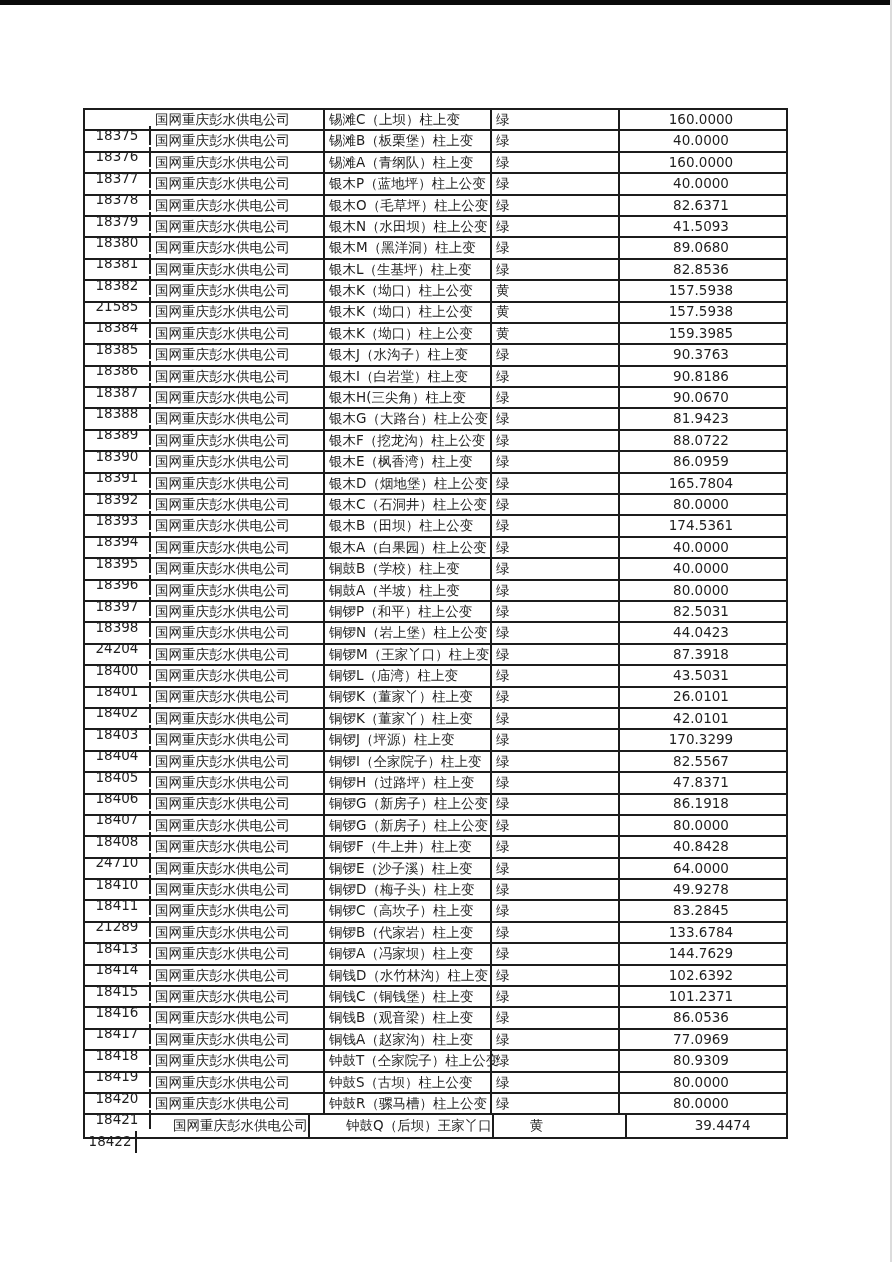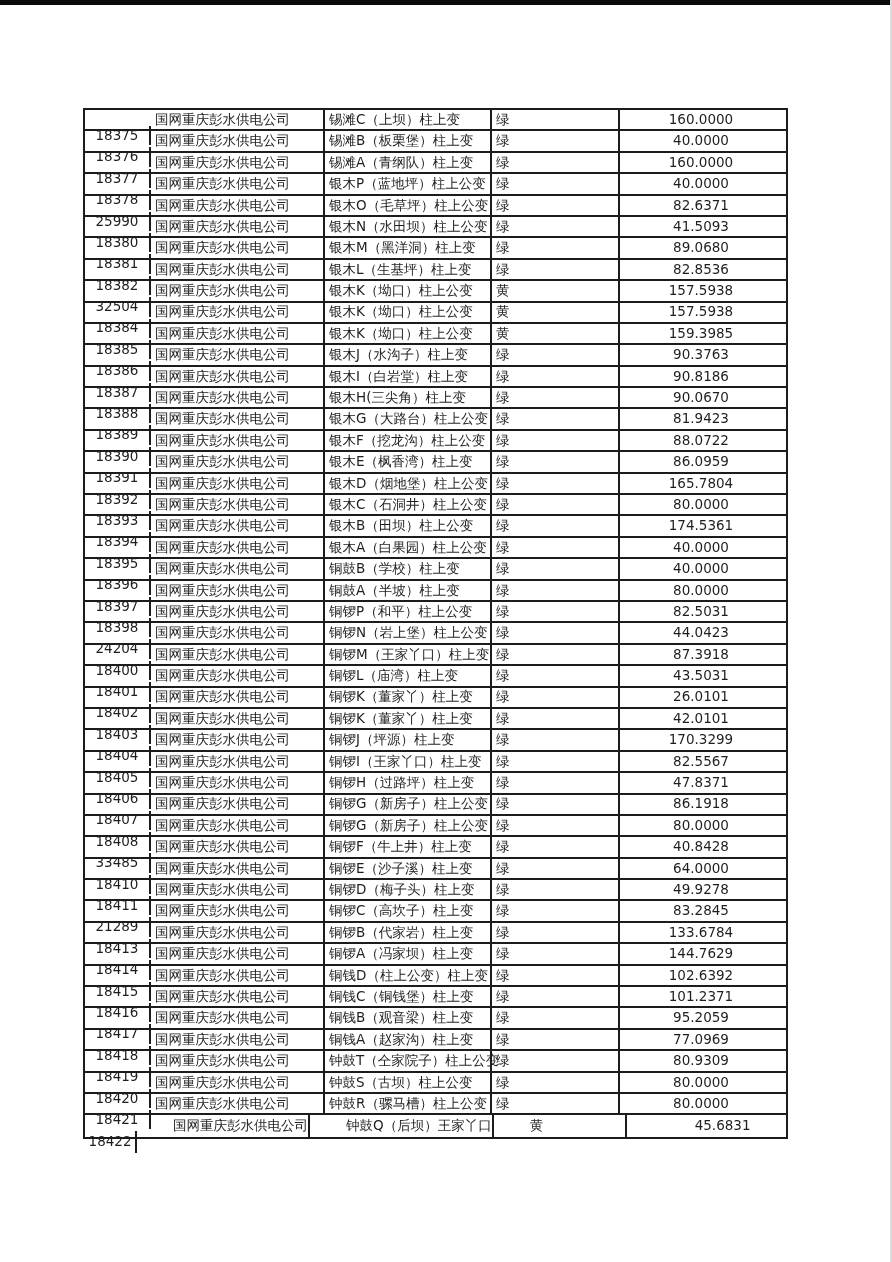--- a/index.html
+++ b/index.html
@@ -93,21 +93,21 @@
         <div class="cell c4">160.0000</div>
       </div>
       <div class="row">
         <div class="cell c0">18378</div>
         <div class="cell c1">国网重庆彭水供电公司</div>
         <div class="cell c2">银木P（蓝地坪）柱上公变</div>
         <div class="cell c3">绿</div>
         <div class="cell c4">40.0000</div>
       </div>
       <div class="row">
-        <div class="cell c0">25990</div>
+        <div class="cell c0">18379</div>
         <div class="cell c1">国网重庆彭水供电公司</div>
         <div class="cell c2">银木O（毛草坪）柱上公变</div>
         <div class="cell c3">绿</div>
         <div class="cell c4">82.6371</div>
       </div>
       <div class="row">
         <div class="cell c0">18380</div>
         <div class="cell c1">国网重庆彭水供电公司</div>
         <div class="cell c2">银木N（水田坝）柱上公变</div>
         <div class="cell c3">绿</div>
@@ -121,21 +121,21 @@
         <div class="cell c4">89.0680</div>
       </div>
       <div class="row">
         <div class="cell c0">18382</div>
         <div class="cell c1">国网重庆彭水供电公司</div>
         <div class="cell c2">银木L（生基坪）柱上变</div>
         <div class="cell c3">绿</div>
         <div class="cell c4">82.8536</div>
       </div>
       <div class="row">
-        <div class="cell c0">32504</div>
+        <div class="cell c0">21585</div>
         <div class="cell c1">国网重庆彭水供电公司</div>
         <div class="cell c2">银木K（坳口）柱上公变</div>
         <div class="cell c3">黄</div>
         <div class="cell c4">157.5938</div>
       </div>
       <div class="row">
         <div class="cell c0">18384</div>
         <div class="cell c1">国网重庆彭水供电公司</div>
         <div class="cell c2">银木K（坳口）柱上公变</div>
         <div class="cell c3">黄</div>
@@ -277,21 +277,21 @@
       <div class="row">
         <div class="cell c0">18404</div>
         <div class="cell c1">国网重庆彭水供电公司</div>
         <div class="cell c2">铜锣J（坪源）柱上变</div>
         <div class="cell c3">绿</div>
         <div class="cell c4">170.3299</div>
       </div>
       <div class="row">
         <div class="cell c0">18405</div>
         <div class="cell c1">国网重庆彭水供电公司</div>
-        <div class="cell c2">铜锣I（王家丫口）柱上变</div>
+        <div class="cell c2">铜锣I（仝家院子）柱上变</div>
         <div class="cell c3">绿</div>
         <div class="cell c4">82.5567</div>
       </div>
       <div class="row">
         <div class="cell c0">18406</div>
         <div class="cell c1">国网重庆彭水供电公司</div>
         <div class="cell c2">铜锣H（过路坪）柱上变</div>
         <div class="cell c3">绿</div>
         <div class="cell c4">47.8371</div>
       </div>
@@ -303,21 +303,21 @@
         <div class="cell c4">86.1918</div>
       </div>
       <div class="row">
         <div class="cell c0">18408</div>
         <div class="cell c1">国网重庆彭水供电公司</div>
         <div class="cell c2">铜锣G（新房子）柱上公变</div>
         <div class="cell c3">绿</div>
         <div class="cell c4">80.0000</div>
       </div>
       <div class="row">
-        <div class="cell c0">33485</div>
+        <div class="cell c0">24710</div>
         <div class="cell c1">国网重庆彭水供电公司</div>
         <div class="cell c2">铜锣F（牛上井）柱上变</div>
         <div class="cell c3">绿</div>
         <div class="cell c4">40.8428</div>
       </div>
       <div class="row">
         <div class="cell c0">18410</div>
         <div class="cell c1">国网重庆彭水供电公司</div>
         <div class="cell c2">铜锣E（沙子溪）柱上变</div>
         <div class="cell c3">绿</div>
@@ -347,37 +347,37 @@
       <div class="row">
         <div class="cell c0">18414</div>
         <div class="cell c1">国网重庆彭水供电公司</div>
         <div class="cell c2">铜锣A（冯家坝）柱上变</div>
         <div class="cell c3">绿</div>
         <div class="cell c4">144.7629</div>
       </div>
       <div class="row">
         <div class="cell c0">18415</div>
         <div class="cell c1">国网重庆彭水供电公司</div>
-        <div class="cell c2">铜钱D（柱上公变）柱上变</div>
+        <div class="cell c2">铜钱D（水竹林沟）柱上变</div>
         <div class="cell c3">绿</div>
         <div class="cell c4">102.6392</div>
       </div>
       <div class="row">
         <div class="cell c0">18416</div>
         <div class="cell c1">国网重庆彭水供电公司</div>
         <div class="cell c2">铜钱C（铜钱堡）柱上变</div>
         <div class="cell c3">绿</div>
         <div class="cell c4">101.2371</div>
       </div>
       <div class="row">
         <div class="cell c0">18417</div>
         <div class="cell c1">国网重庆彭水供电公司</div>
         <div class="cell c2">铜钱B（观音梁）柱上变</div>
         <div class="cell c3">绿</div>
-        <div class="cell c4">95.2059</div>
+        <div class="cell c4">86.0536</div>
       </div>
       <div class="row">
         <div class="cell c0">18418</div>
         <div class="cell c1">国网重庆彭水供电公司</div>
         <div class="cell c2">铜钱A（赵家沟）柱上变</div>
         <div class="cell c3">绿</div>
         <div class="cell c4">77.0969</div>
       </div>
       <div class="row">
         <div class="cell c0">18419</div>
@@ -398,16 +398,16 @@
         <div class="cell c1">国网重庆彭水供电公司</div>
         <div class="cell c2">钟鼓R（骡马槽）柱上公变</div>
         <div class="cell c3">绿</div>
         <div class="cell c4">80.0000</div>
       </div>
       <div class="row">
         <div class="cell c0">18422</div>
         <div class="cell c1">国网重庆彭水供电公司</div>
         <div class="cell c2">钟鼓Q（后坝）王家丫口</div>
         <div class="cell c3">黄</div>
-        <div class="cell c4">45.6831</div>
+        <div class="cell c4">39.4474</div>
       </div>
     </div>
 </div>
 
 </body></html>

